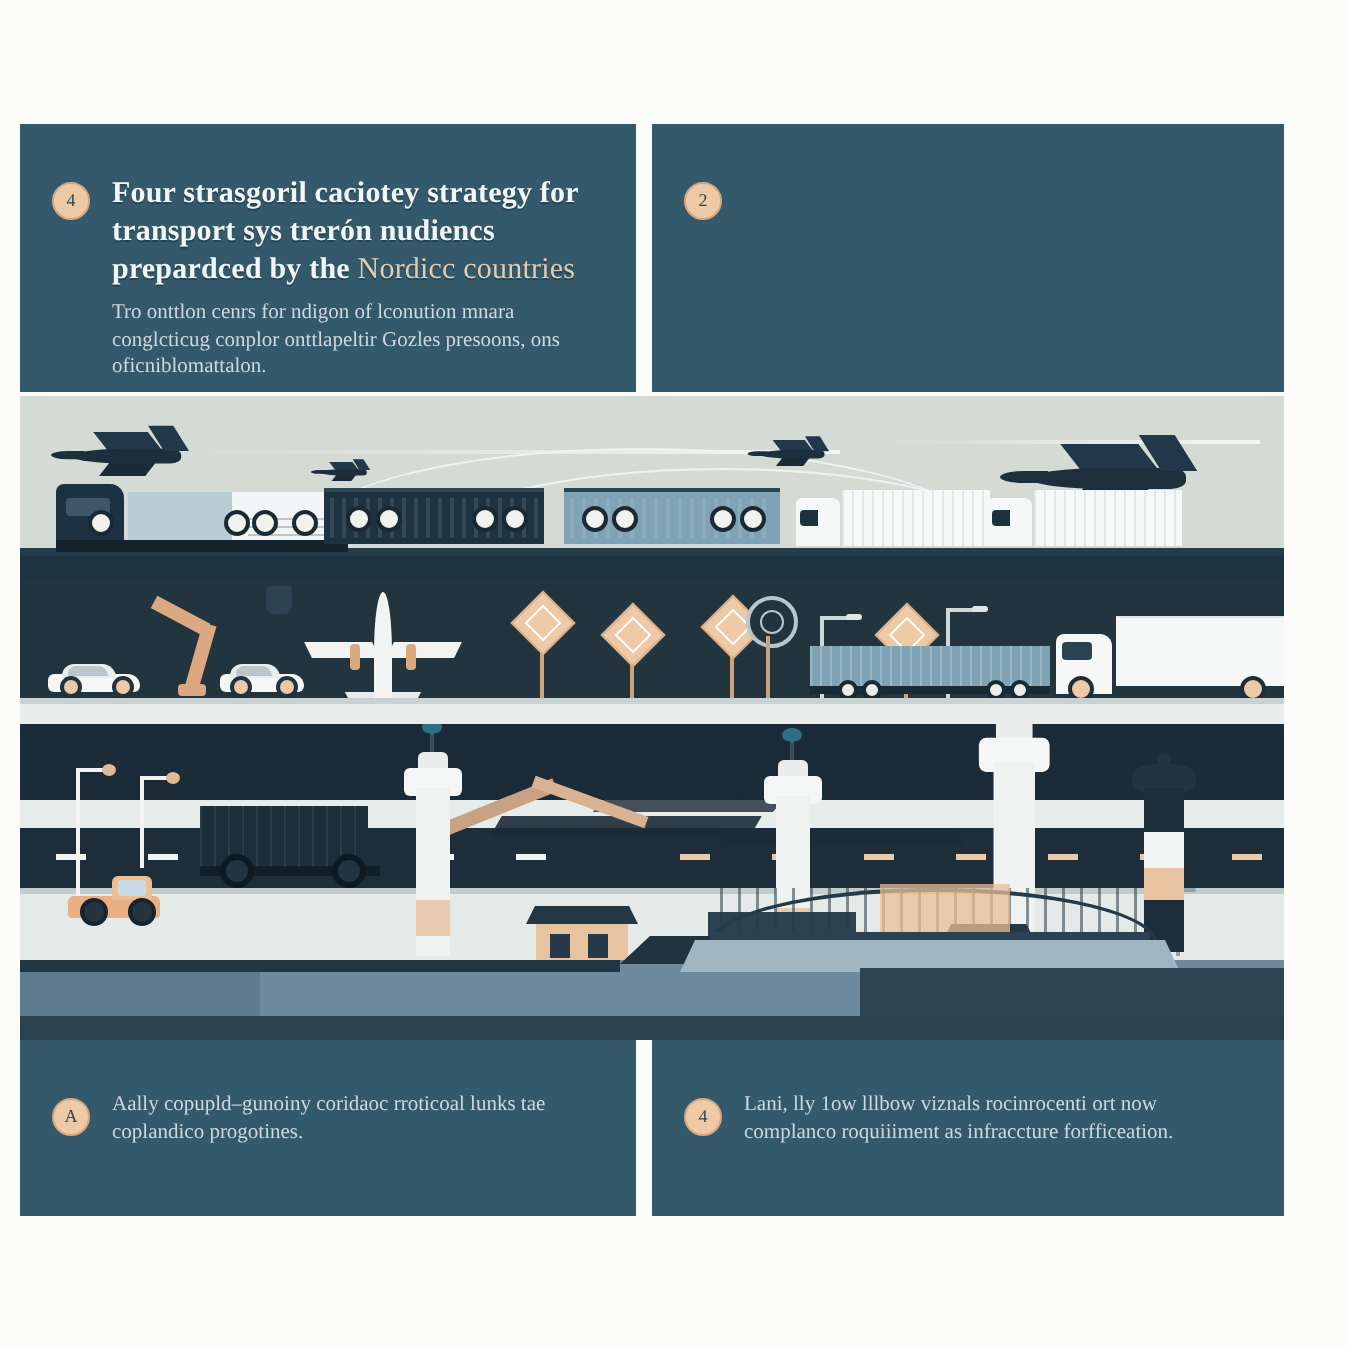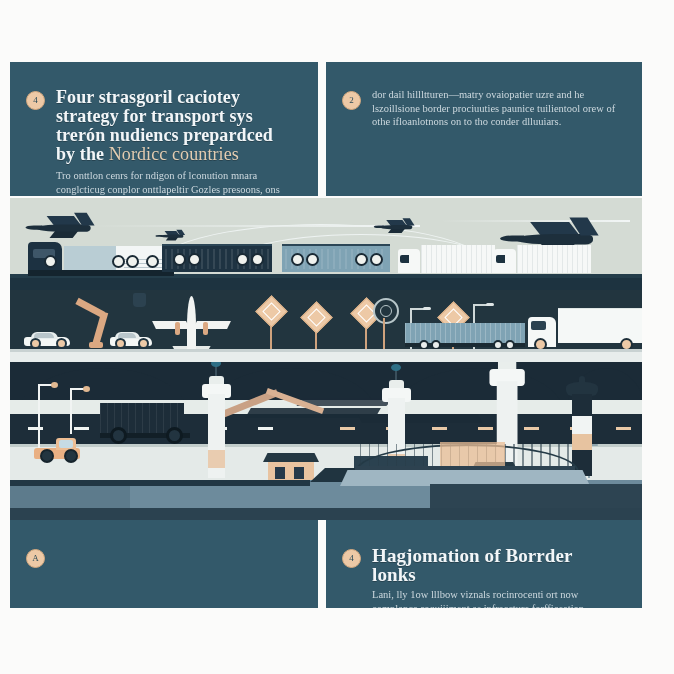--- a/index.html
+++ b/index.html
@@ -32,21 +32,21 @@
     position:absolute;left:16px;top:29px;
     width:17px;height:17px;border-radius:50%;
     background:#edc9a6;
     border:1px solid #d4a97f;
     color:#2b4a57;
     font-size:9px;line-height:16px;text-align:center;
     font-family:"Liberation Serif", serif;
   }
   .card-title{
     margin:0 0 5px 0;
-    font-size:18px;
+    font-size:15px;
     line-height:19px;
     font-weight:700;
     letter-spacing:.1px;
     color:#f2f6f8;
     text-shadow:0 1px 0 rgba(0,0,0,.25);
   }
   .card.bot .card-title{font-size:19px;margin-bottom:4px;}
   .card-title .accent{color:#e3cdb2;font-weight:400;}
   .card-sub{
     margin:0;
@@ -225,21 +225,20 @@
 <div class="poster">
 
   <div class="card top left">
     <div class="badge">4</div>
     <h2 class="card-title"><span>Four strasgoril caciotey strategy for transport sys trerón nudiencs prepardced by the</span> <span class="accent">Nordicc countries</span></h2>
     <p class="card-sub">Tro onttlon cenrs for ndigon of lconution mnara conglcticug conplor onttlapeltir Gozles presoons, ons oficniblomattalon.</p>
   </div>
 
   <div class="card top right">
     <div class="badge">2</div>
-    <p class="card-sub">dor dail hillltturen—matry ovaiopatier uzre and he lszoillsione border prociuuties paunice tuilientool orew of othe ifloanlotnons on to tho conder dlluuiars.</p>
   </div>
 
   <div class="strip band1">
 
     <div class="contrail" style="left:80px;top:27px;width:330px;"></div>
     <div class="contrail" style="left:430px;top:22px;width:190px;"></div>
     <div class="arc" style="left:140px;top:26px;width:340px;height:90px;"></div>
     <div class="arc" style="left:200px;top:36px;width:300px;height:80px;"></div>
 
     <div class="jet" style="left:26px;top:18px;transform:scale(1.05);">
@@ -538,21 +537,21 @@
     </div>
 
     <div class="jetty" style="left:420px;top:122px;width:212px;height:24px;"></div>
     <div class="jetty" style="left:0;top:124px;width:120px;height:22px;background:#5d7b8c;"></div>
   </div>
 
   <div class="strip band4"></div>
 
   <div class="card bot left">
     <div class="badge">A</div>
+    <p class="card-sub">Aally copupld–gunoiny coridaoc rroticoal lunks tae coplandico progotines.</p>
   </div>
 
   <div class="card bot right">
     <div class="badge">4</div>
-    <h2 class="card-title">Hagjomation of Borrder lonks</h2>
     <p class="card-sub">Lani, lly 1ow lllbow viznals rocinrocenti ort now complanco roquiiiment as infraccture forfficeation.</p>
   </div>
 
 </div>
 
 </body></html>

